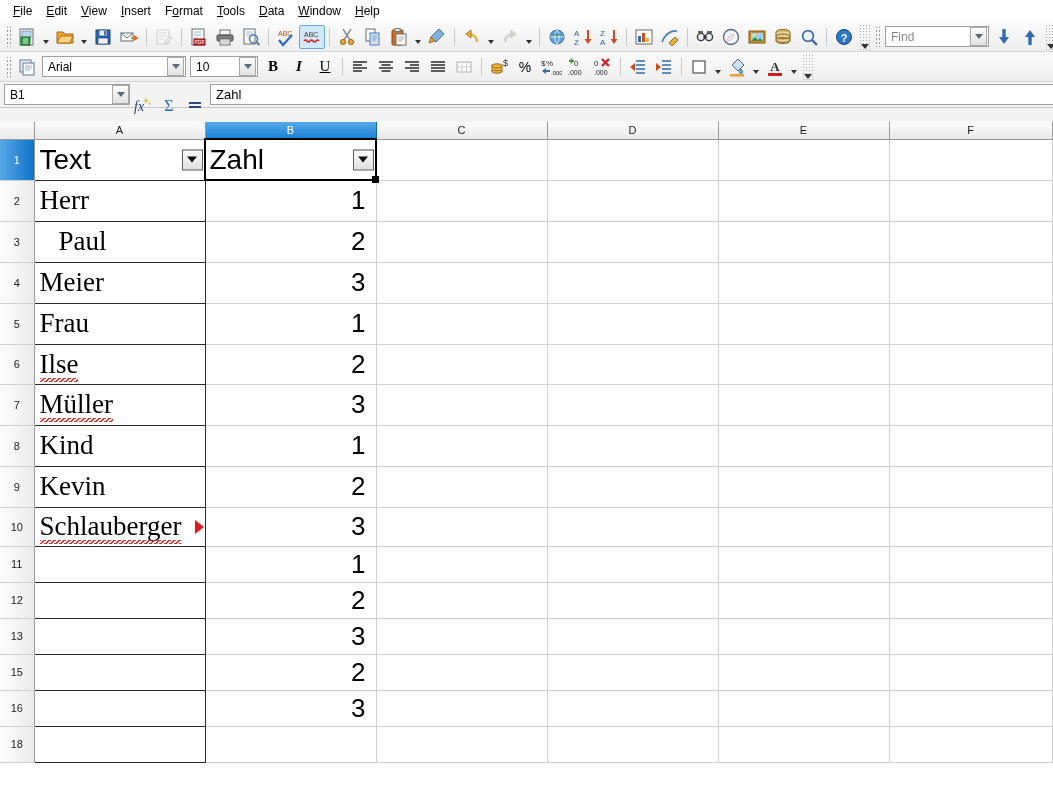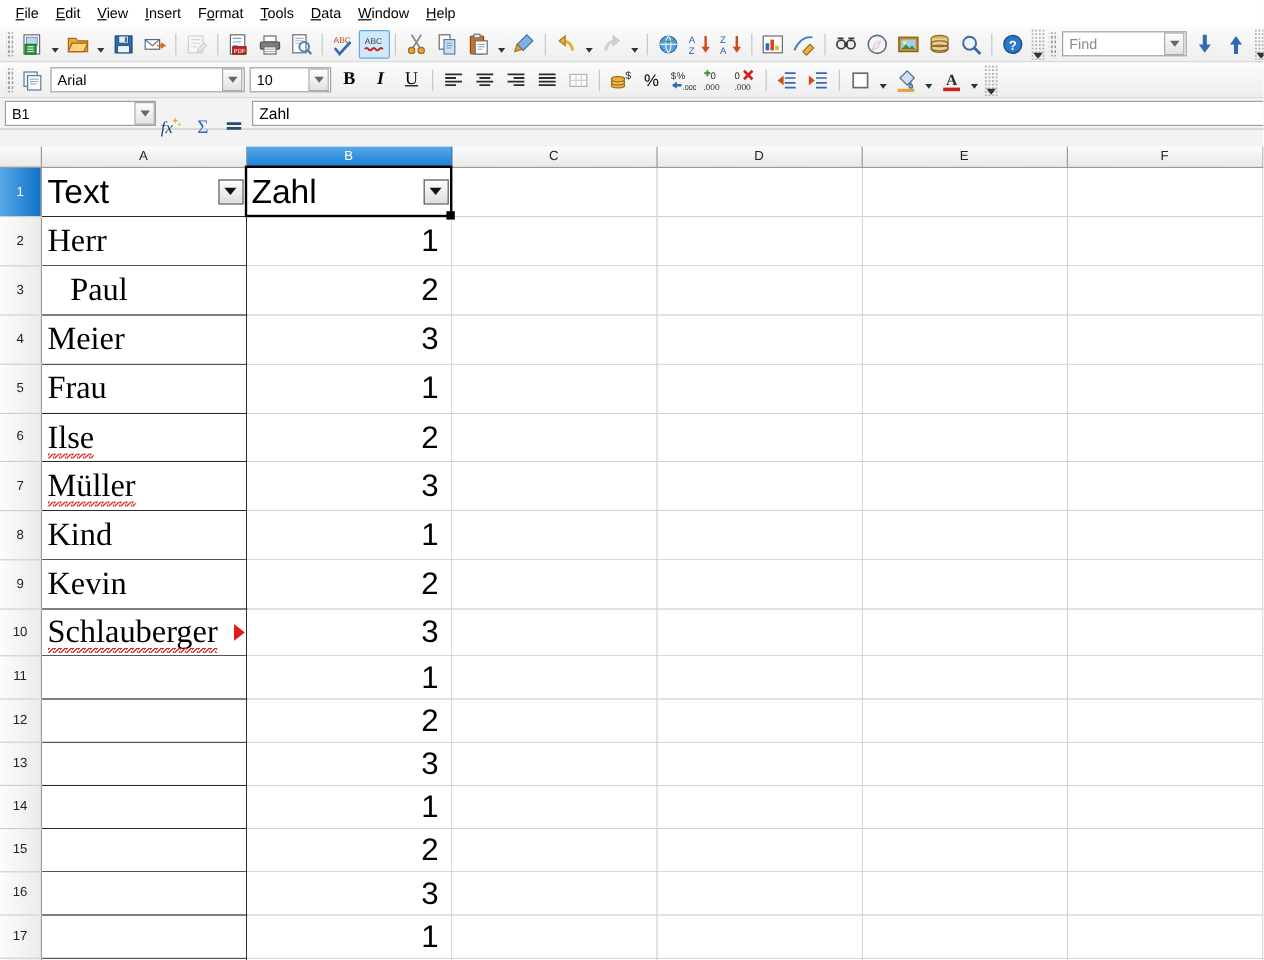--- a/index.html
+++ b/index.html
@@ -578,21 +578,21 @@
     <div class="grip"></div>
 
     <div class="tb-btn">
       <svg width="20" height="20" viewBox="0 0 20 20">
         <rect x="3" y="3" width="11" height="12" fill="#eef2f7" stroke="#5f7b96"></rect>
         <rect x="6" y="6" width="11" height="12" fill="#f7f9fb" stroke="#5f7b96"></rect>
         <path d="M8 9h7M8 11h7M8 13h5" stroke="#8aa3bb" stroke-width=".8"></path>
       </svg>
     </div>
 
-    <div class="combo" style="width:162px">
+    <div class="combo" style="width:144px">
       <div class="val">Arial</div>
       <div class="arrow"></div>
     </div>
 
     <div class="combo" style="width:68px">
       <div class="val">10</div>
       <div class="arrow"></div>
     </div>
 
     <div class="tb-btn">
@@ -885,56 +885,38 @@
           <tr style="height: 36px;">
             <th class="rowhead">13</th>
             <td class="cell colA" style="width: 171px;"></td>
             <td class="cell colB" style="width: 171px;"><span>3</span></td>
             <td class="cell" style="width: 171px;"></td>
             <td class="cell" style="width: 171px;"></td>
             <td class="cell" style="width: 171px;"></td>
             <td class="cell" style="width: 163px;"></td>
           </tr>
           <tr style="height: 36px;">
-            <th class="rowhead">14</th>
-            <td class="cell colA" style="width: 171px;"></td>
-            <td class="cell colB" style="width: 171px;"><span>1</span></td>
-            <td class="cell" style="width: 171px;"></td>
-            <td class="cell" style="width: 171px;"></td>
-            <td class="cell" style="width: 171px;"></td>
-            <td class="cell" style="width: 163px;"></td>
-          </tr>
-          <tr style="height: 36px;">
             <th class="rowhead">15</th>
             <td class="cell colA" style="width: 171px;"></td>
             <td class="cell colB" style="width: 171px;"><span>2</span></td>
             <td class="cell" style="width: 171px;"></td>
             <td class="cell" style="width: 171px;"></td>
             <td class="cell" style="width: 171px;"></td>
             <td class="cell" style="width: 163px;"></td>
           </tr>
           <tr style="height: 36px;">
             <th class="rowhead">16</th>
             <td class="cell colA" style="width: 171px;"></td>
             <td class="cell colB" style="width: 171px;"><span>3</span></td>
             <td class="cell" style="width: 171px;"></td>
             <td class="cell" style="width: 171px;"></td>
             <td class="cell" style="width: 171px;"></td>
             <td class="cell" style="width: 163px;"></td>
           </tr>
           <tr style="height: 36px;">
-            <th class="rowhead">17</th>
-            <td class="cell colA" style="width: 171px;"></td>
-            <td class="cell colB" style="width: 171px;"><span>1</span></td>
-            <td class="cell" style="width: 171px;"></td>
-            <td class="cell" style="width: 171px;"></td>
-            <td class="cell" style="width: 171px;"></td>
-            <td class="cell" style="width: 163px;"></td>
-          </tr>
-          <tr style="height: 36px;">
             <th class="rowhead">18</th>
             <td class="cell colA" style="width: 171px;"></td>
             <td class="cell colB" style="width: 171px;"></td>
             <td class="cell" style="width: 171px;"></td>
             <td class="cell" style="width: 171px;"></td>
             <td class="cell" style="width: 171px;"></td>
             <td class="cell" style="width: 163px;"></td>
           </tr>
         </tbody>
     </table>

